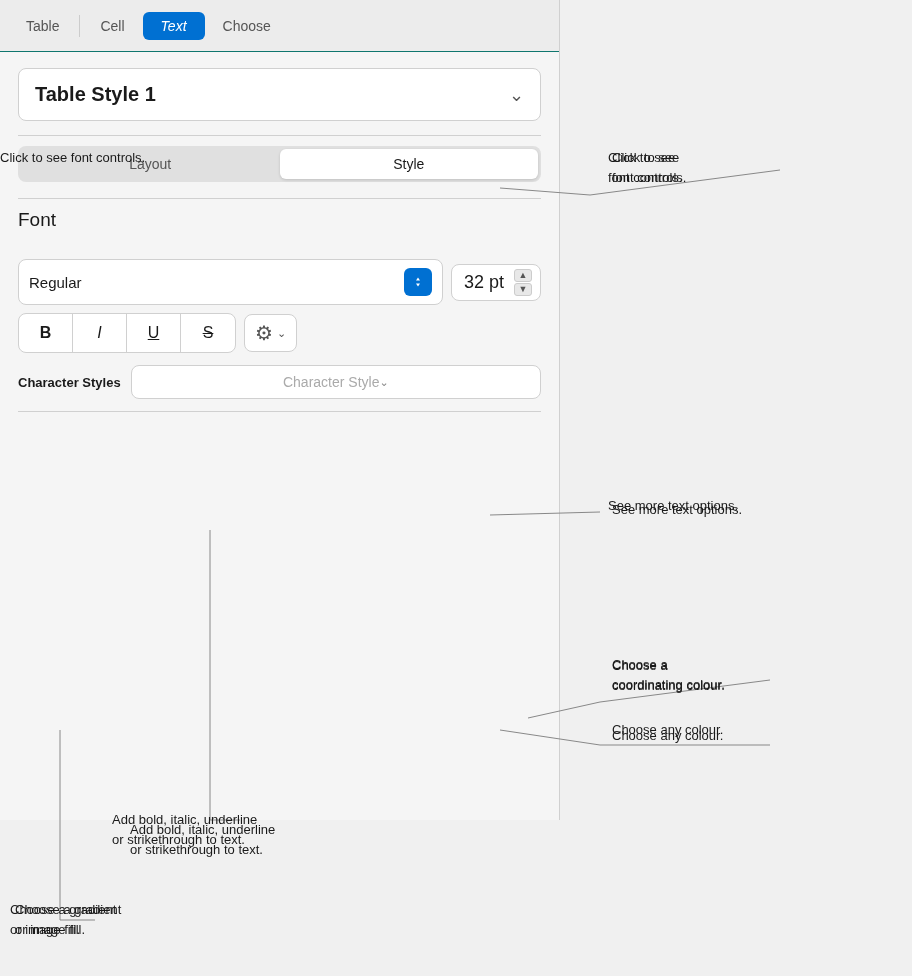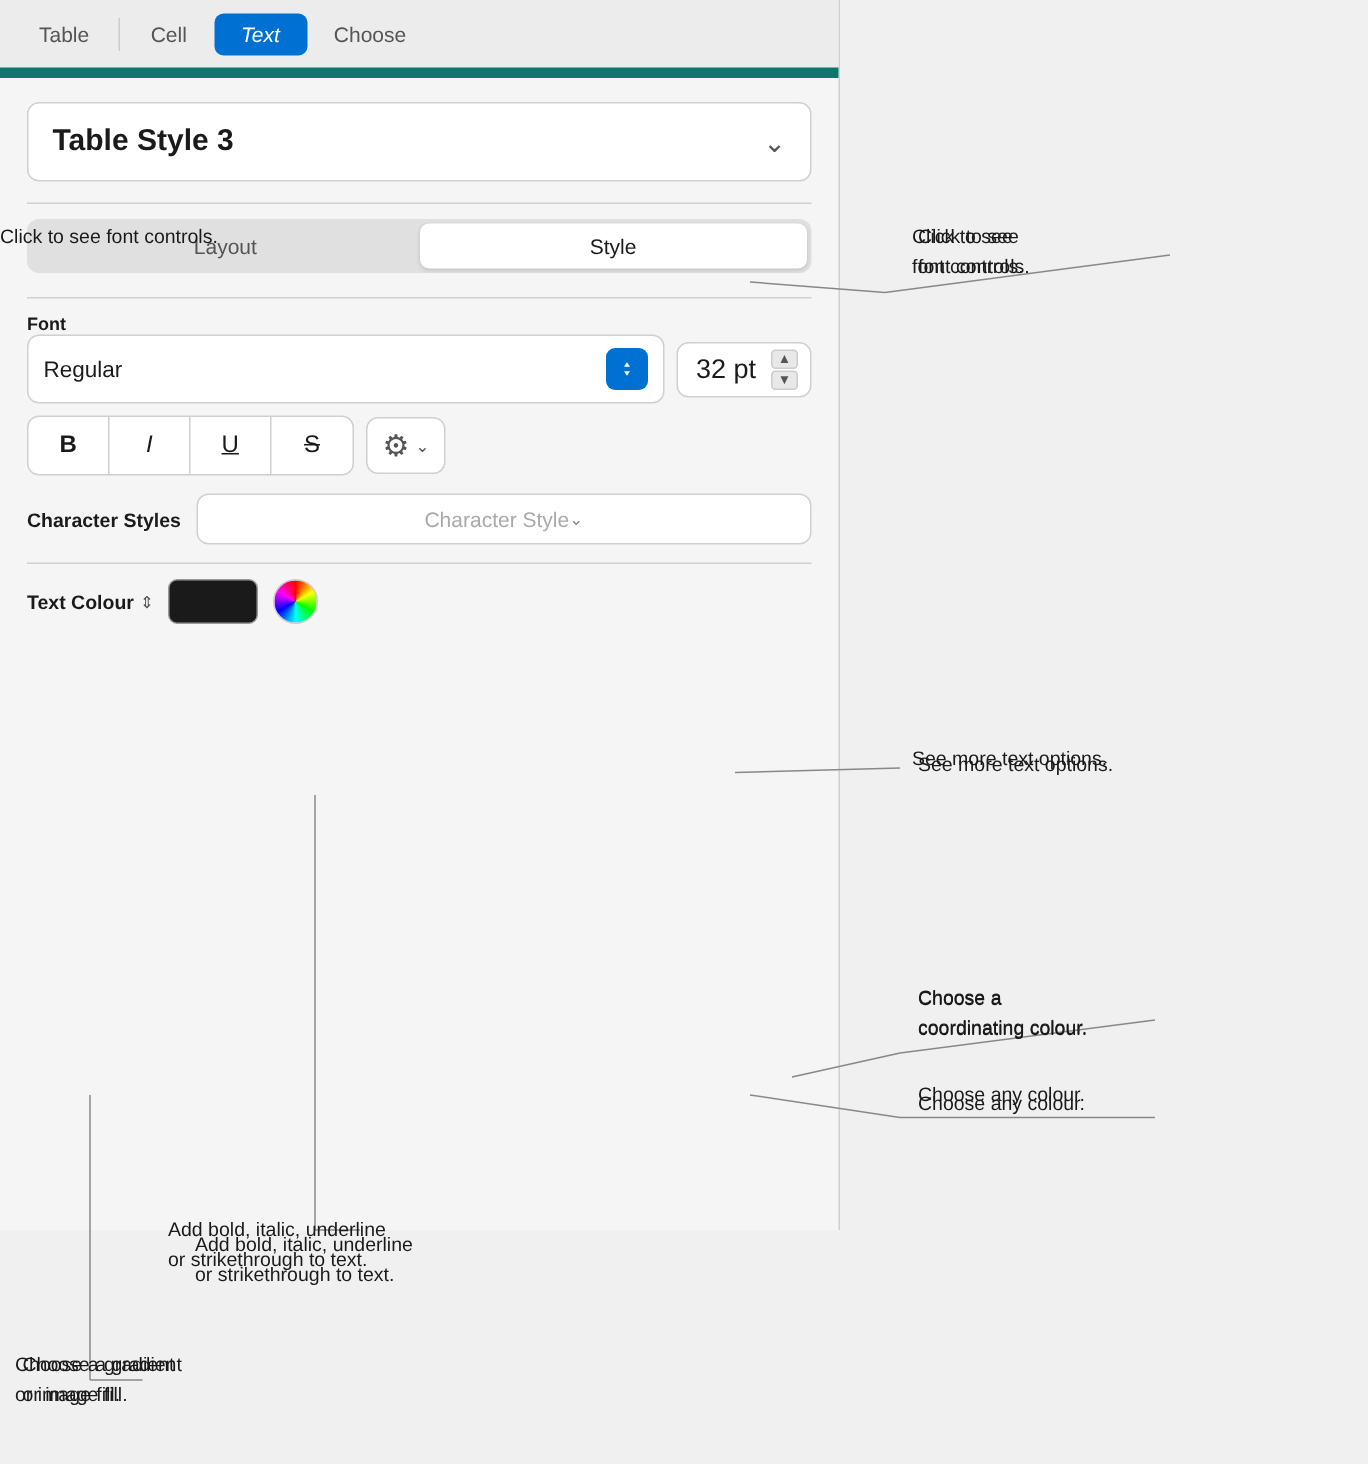--- a/index.html
+++ b/index.html
@@ -22,21 +22,21 @@
       background: #f5f5f5;
       border-right: 1px solid #d0d0d0;
       min-height: 820px;
     }
 
     
     .tab-bar {
       display: flex;
       align-items: center;
       background: #ececec;
-      border-bottom: 7px solid #0f766e;
+      border-bottom: 1px solid #0f766e;
       height: 52px;
       padding: 0 8px;
     }
     .tab-item {
       padding: 6px 18px;
       font-size: 14px;
       color: #555;
       cursor: pointer;
       border-radius: 6px;
       border: none;
@@ -112,24 +112,24 @@
     }
     .toggle-btn.active {
       background: #fff;
       color: #1a1a1a;
       box-shadow: 0 1px 3px rgba(0,0,0,0.15);
       font-weight: 500;
     }
 
     
     .section-label {
-      font-size: 12px;
-      font-weight: 700;
-      color: #1a1a1a;
-      margin-bottom: 0;
+      font-size: 19px;
+      font-weight: 400;
+      color: #1a1a1a;
+      margin-bottom: 28px;
     }
 
     
     .font-family-row {
       display: flex;
       align-items: center;
       background: #fff;
       border: 1px solid #d0d0d0;
       border-radius: 8px;
       padding: 8px 10px;
@@ -355,21 +355,21 @@
     <button class="tab-item">Table</button>
     <div class="tab-divider"></div>
     <button class="tab-item">Cell</button>
     <button class="tab-item active">Text</button>
     <button class="tab-item">Choose</button>
   </div>
 
   <div class="panel-content">
 
     <div class="style-dropdown">
-      <span class="style-dropdown-label">Table Style 3</span>
+      <span class="style-dropdown-label">Table Style 1</span>
       <span class="chevron-icon">⌄</span>
     </div>
 
     <div class="separator"></div>
 
     <div class="toggle-row">
       <button class="toggle-btn">Layout</button>
       <button class="toggle-btn active">Style</button>
     </div>
 
@@ -412,28 +412,20 @@
     <div class="char-styles-row">
       <span class="char-styles-label">Character Styles</span>
       <div class="char-style-dropdown">
         <span class="char-style-placeholder">Character Style</span>
         <span class="char-style-chevron">⌄</span>
       </div>
     </div>
 
     <div class="separator"></div>
 
-    <div class="text-colour-row">
-      <div class="text-colour-label-area">
-        <span class="text-colour-label">Text Colour</span>
-        <span class="updown-icon">⇕</span>
-      </div>
-      <div class="colour-swatch-black"></div>
-      <div class="colour-wheel-btn"></div>
-    </div>
 
   </div>
 </div>
 
 <svg style="position:absolute;left:0;top:0;width:912px;height:976px;pointer-events:none;">
 
   <line x1="500" y1="188" x2="590" y2="195" stroke="#888" stroke-width="1"></line>
   <line x1="590" y1="195" x2="780" y2="170" stroke="#888" stroke-width="1"></line>
 
   <line x1="490" y1="515" x2="600" y2="512" stroke="#888" stroke-width="1"></line>

